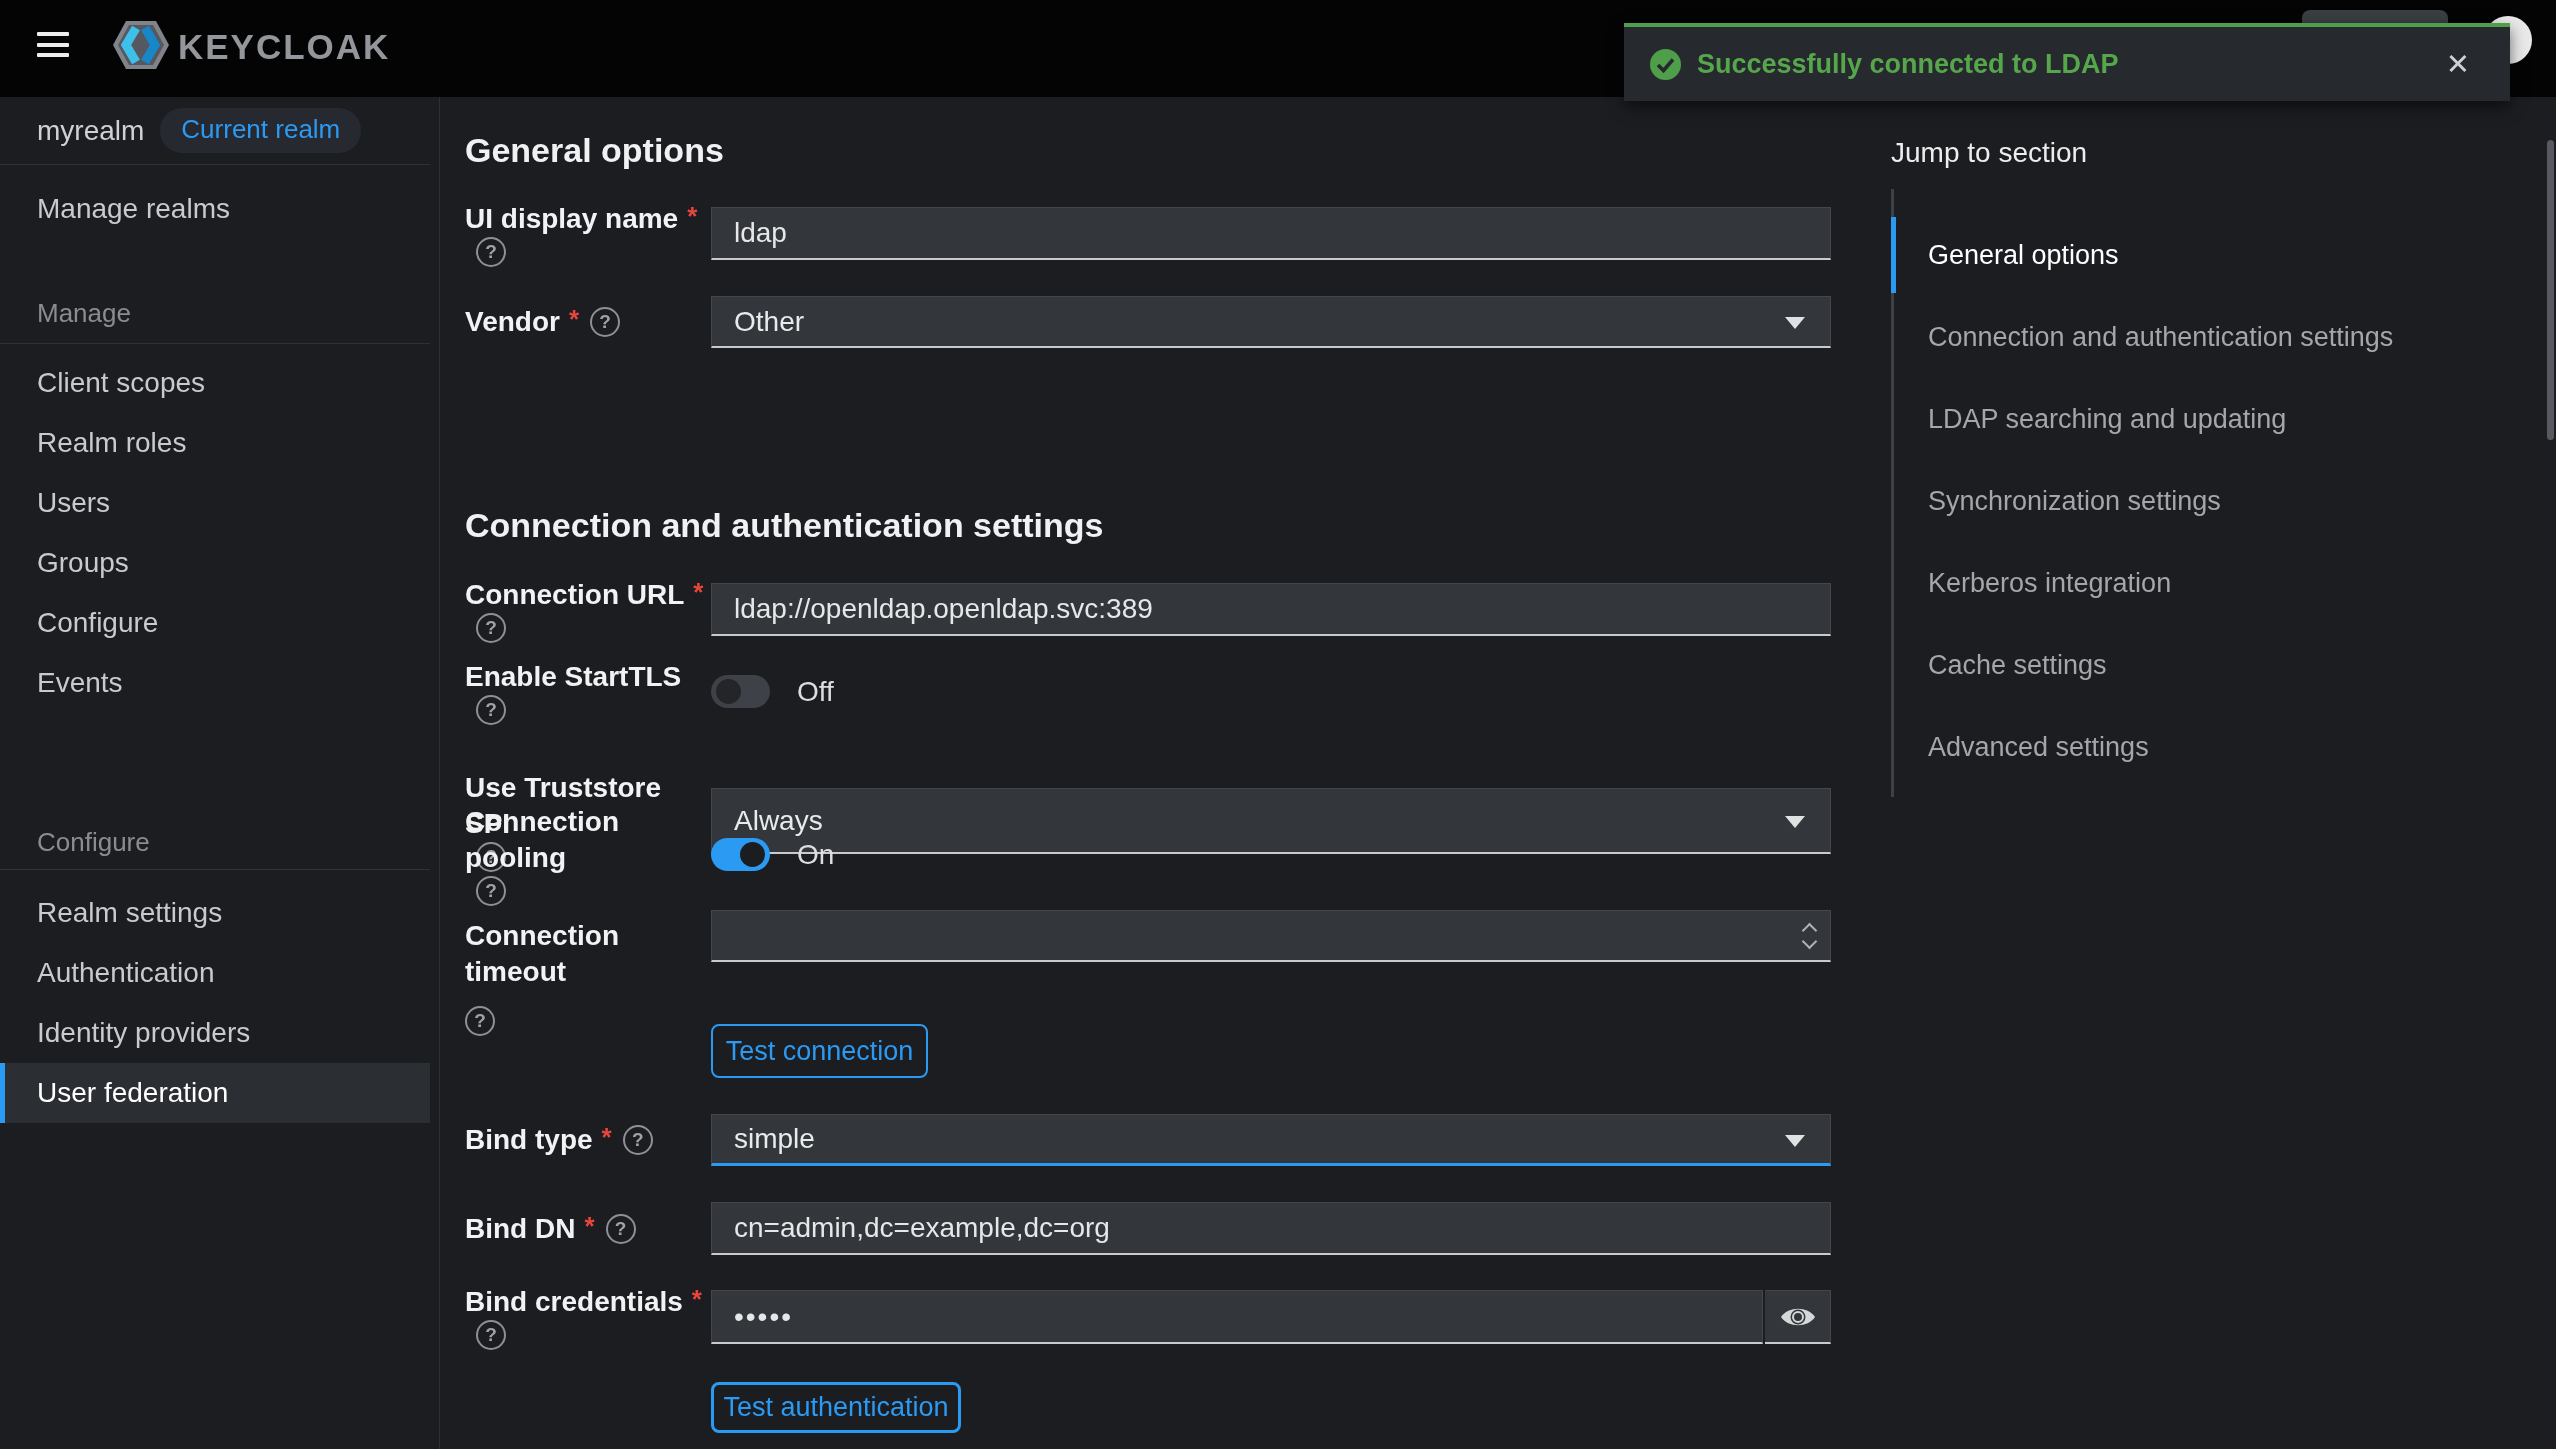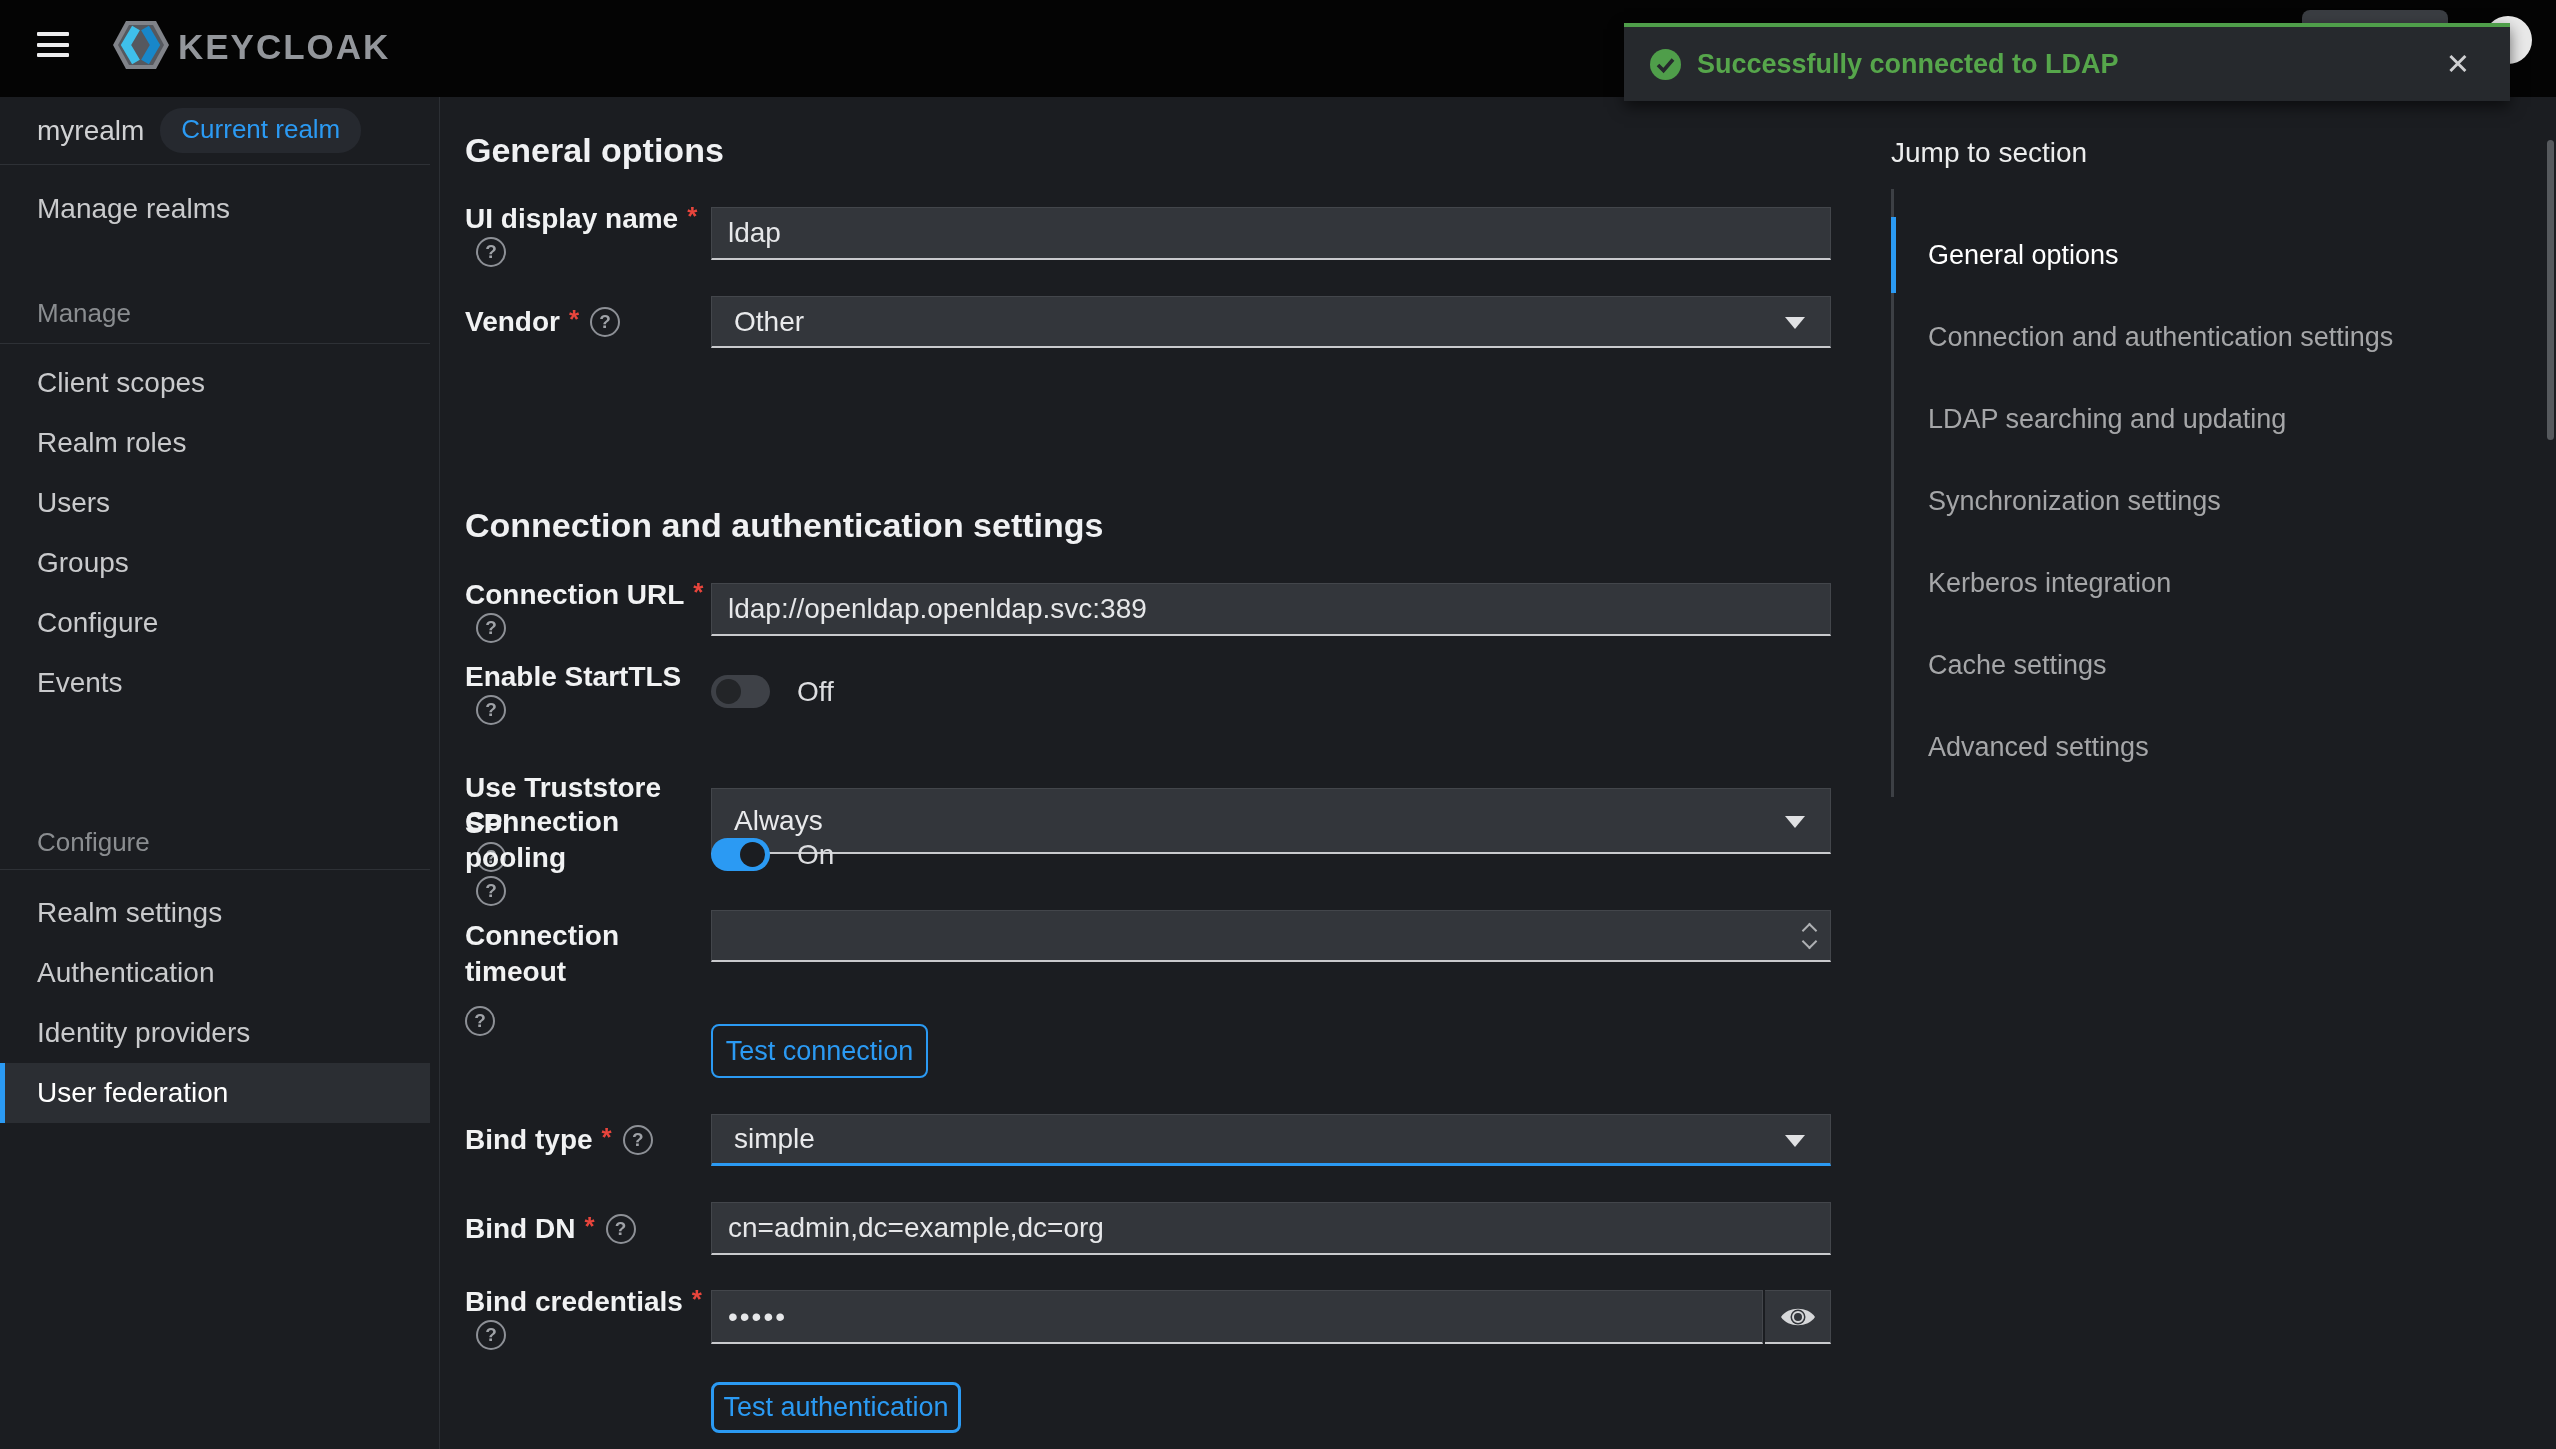--- a/index.html
+++ b/index.html
@@ -37,21 +37,21 @@
   .nav-list li.active { background:#2b2e33; border-left:5px solid #2b9af3; padding-left:32px; color:#ffffff; }
 
   
   .h1 { position:absolute; font-size:34px; font-weight:600; color:#f0f1f3; }
   .frow { position:absolute; left:465px; width:1366px; display:flex; align-items:center; }
   .frow.top-align { align-items:flex-start; }
   .flabel { width:246px; flex:0 0 246px; font-size:28px; font-weight:700; color:#f1f2f3; display:flex; align-items:center; flex-wrap:wrap; line-height:36px; }
   .req { color:#e8453c; font-size:26px; margin-left:9px; position:relative; top:-3px; }
   .help { width:30px; height:30px; margin-left:11px; border:2px solid #8d9096; border-radius:50%; display:inline-flex; align-items:center; justify-content:center; font-size:19px; font-weight:700; color:#9fa2a7; flex:0 0 30px; }
   .ctrl { position:relative; width:1120px; height:100%; }
-  .tinput { width:100%; height:100%; background:#33363b; border:1px solid #43464b; border-bottom:2px solid #c9cacd; color:#e6e7e9; font-size:28px; font-family:"Liberation Sans", sans-serif; padding:0 16px; outline:none; }
+  .tinput { width:100%; height:100%; background:#33363b; border:1px solid #43464b; border-bottom:2px solid #c9cacd; color:#e6e7e9; font-size:28px; font-family:"Liberation Sans", sans-serif; padding:0 22px; outline:none; }
   .tselect { width:100%; height:100%; background:#33363b; border:1px solid #43464b; border-bottom:2px solid #c9cacd; color:#e9eaec; font-size:28px; display:flex; align-items:center; padding:0 22px; cursor:pointer; }
   .tselect.focus-blue { border-bottom:3px solid #2b9af3; }
   .caret { position:absolute; right:26px; top:50%; margin-top:-5px; width:0; height:0; border-left:10px solid transparent; border-right:10px solid transparent; border-top:12px solid #e0e1e3; pointer-events:none; }
   .spinners { position:absolute; right:16px; top:50%; transform:translateY(-50%); display:flex; flex-direction:column; align-items:center; }
   .chev { width:11px; height:11px; border-right:2px solid #aeb0b3; border-bottom:2px solid #aeb0b3; }
   .chev.up { transform:rotate(-135deg); margin-bottom:3px; }
   .chev.down { transform:rotate(45deg); margin-top:-3px; }
 
   .switch { position:relative; width:59px; height:33px; border-radius:17px; background:#3e4147; flex:0 0 59px; cursor:pointer; }
   .switch .knob { position:absolute; top:4px; width:25px; height:25px; border-radius:50%; background:#232528; }

